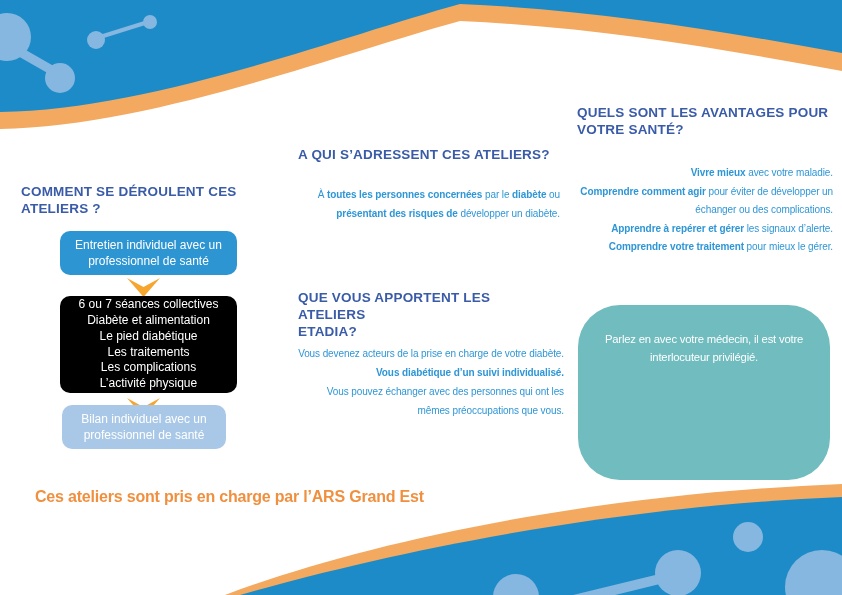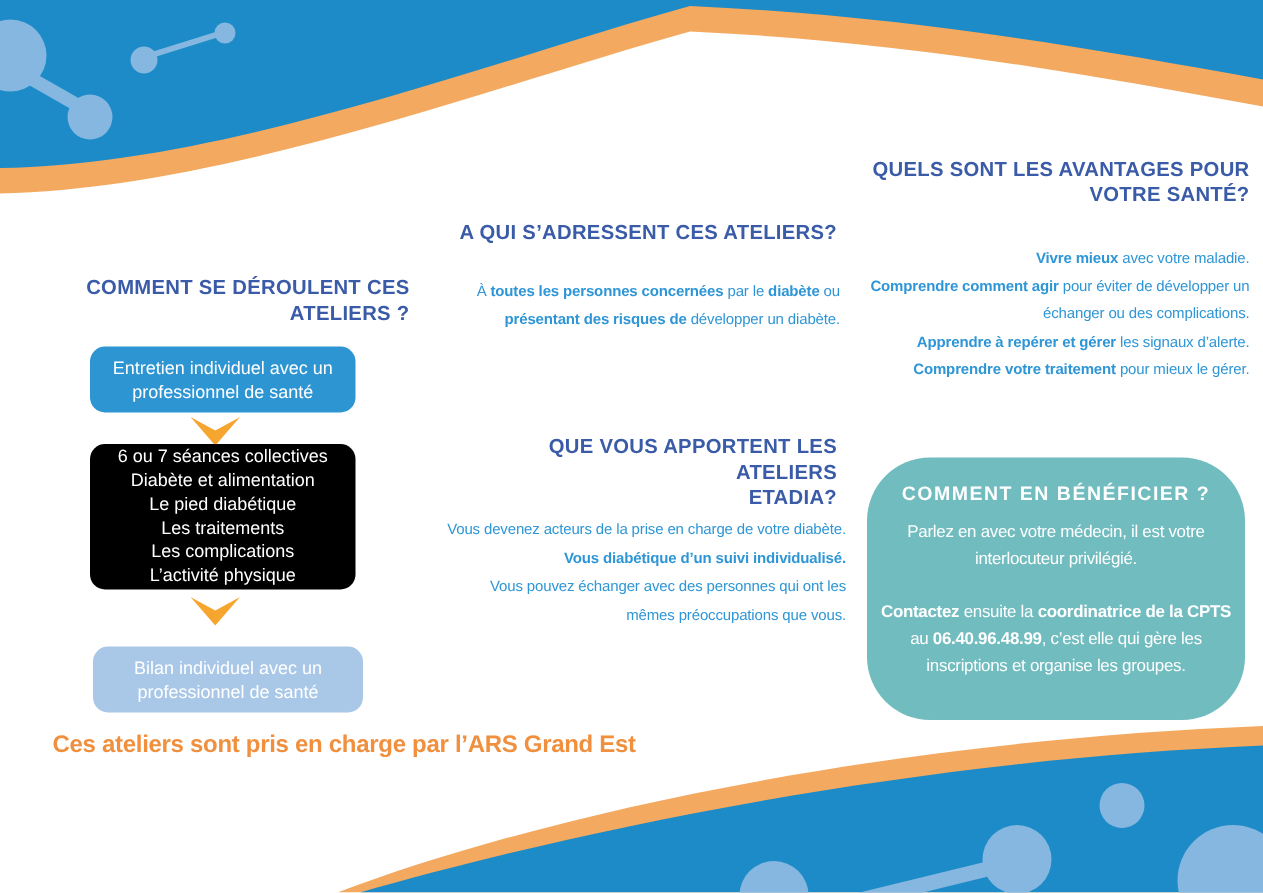--- a/index.html
+++ b/index.html
@@ -6,21 +6,21 @@
   body{
     width:842px;height:595px;overflow:hidden;background:#ffffff;
     font-family:"Liberation Sans",sans-serif;position:relative;
   }
   .abs{position:absolute;}
   .pre{white-space:pre-line;}
   .b{font-weight:bold;}
   
   .col-heading{
     color:#3a5ba7;font-weight:bold;font-size:13.5px;line-height:17px;
-    text-align:right;letter-spacing:0.2px;white-space:pre-line;
+    text-align:left;letter-spacing:0.2px;white-space:pre-line;
   }
   
   .body-text{
     color:#2e96d6;font-size:10px;line-height:19px;text-align:right;
     white-space:pre-line;letter-spacing:-0.1px;
   }
   
   .flow-box{
     border-radius:10px;color:#ffffff;text-align:center;font-size:12px;
     line-height:16px;display:flex;align-items:center;justify-content:center;
@@ -86,21 +86,21 @@
 Diabète et alimentation
 Le pied diabétique
 Les traitements
 Les complications
 L’activité physique</div>
 
 <svg class="abs" style="left:127px;top:398px;" width="33" height="19" viewBox="0 0 33 19">
   <polygon points="0,0 16.5,9 33,0 16.5,19" fill="#f6a52f"></polygon>
 </svg>
 
-<div class="abs flow-box step3" style="left:62px;top:431px;width:180px;height:44px;">Bilan individuel avec un professionnel de santé</div>
+<div class="abs flow-box step3" style="left:62px;top:405px;width:164px;height:44px;">Bilan individuel avec un professionnel de santé</div>
 
 <div class="abs caption-orange" style="left:35px;top:488px;">Ces ateliers sont pris en charge par l’ARS Grand Est</div>
 
 <div class="abs col-heading" style="left:298px;top:146px;width:260px;">A QUI S’ADRESSENT CES ATELIERS?</div>
 
 <div class="abs body-text" style="left:296px;top:185px;width:264px;"><span>À </span><span class="b">toutes les personnes concernées</span><span> par le </span><span class="b">diabète</span><span> ou </span><span class="b">présentant des risques de</span><span> développer un diabète.</span></div>
 
 <div class="abs col-heading" style="left:298px;top:289px;width:260px;">QUE VOUS APPORTENT LES ATELIERS
 ETADIA?</div>
 
@@ -110,16 +110,14 @@
 
 <div class="abs col-heading" style="left:577px;top:104px;width:256px;">QUELS SONT LES AVANTAGES POUR
 VOTRE SANTÉ?</div>
 
 <div class="abs body-text" style="left:577px;top:164px;width:256px;line-height:18.5px;"><span class="b">Vivre mieux</span><span> avec votre maladie.
 </span><span class="b">Comprendre comment agir</span><span> pour éviter de développer un échanger ou des complications.
 </span><span class="b">Apprendre à repérer et gérer</span><span> les signaux d’alerte.
 </span><span class="b">Comprendre votre traitement</span><span> pour mieux le gérer.</span></div>
 
 <div class="abs benefit-box" style="left:578px;top:305px;width:252px;height:175px;">
-  <div class="benefit-heading">COMMENT EN BÉNÉFICIER ?</div>
   <div class="benefit-text" style="margin-top:9px;">Parlez en avec votre médecin, il est votre interlocuteur privilégié.</div>
-  <div class="benefit-text" style="margin-top:17px;"><span class="b">Contactez</span><span> ensuite la </span><span class="b">coordinatrice de la CPTS</span><span> au </span><span class="b">06.40.96.48.99</span><span>, c’est elle qui gère les inscriptions et organise les groupes.</span></div>
 </div>
 
 </body></html>

